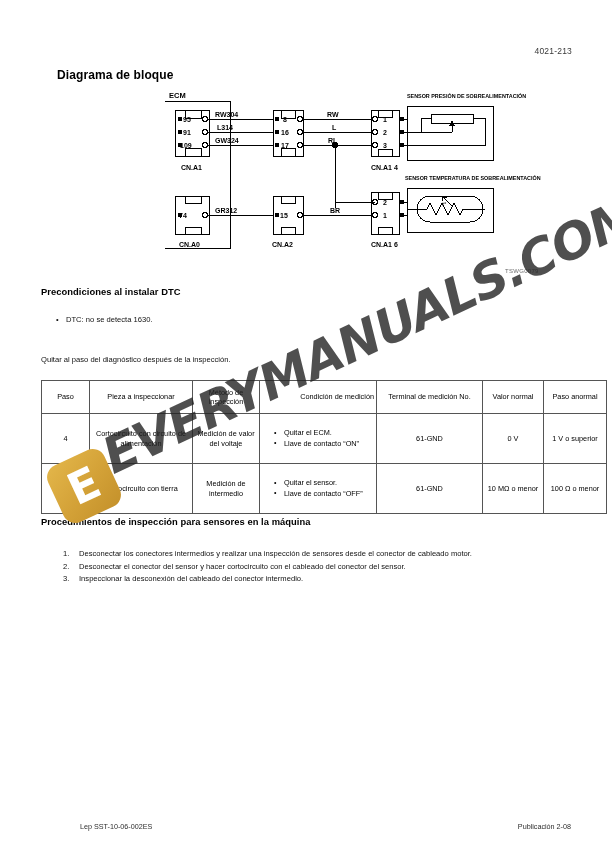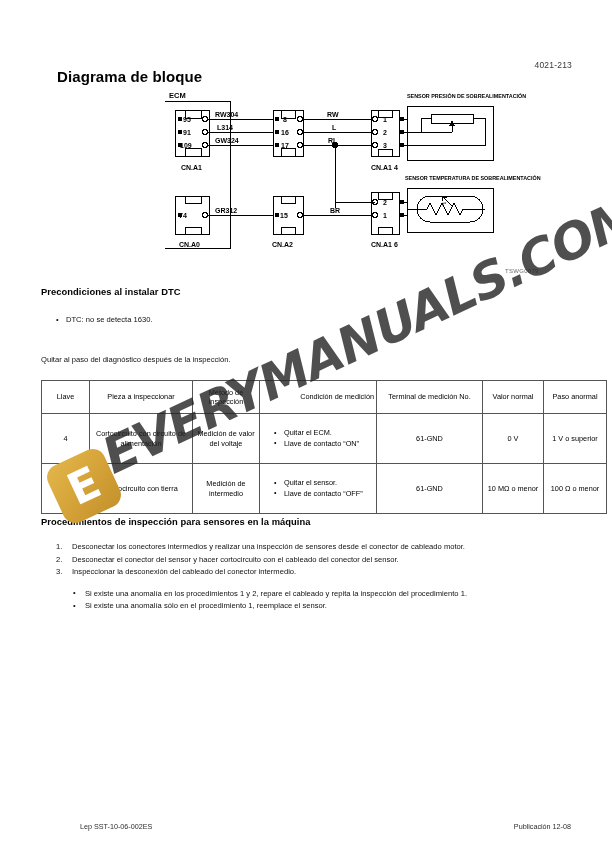--- a/index.html
+++ b/index.html
@@ -8,26 +8,26 @@
     background:#ffffff;
     font-family:"Liberation Sans", sans-serif;
     color:#000;
     position:relative;
     overflow:hidden;
   }
   .page{position:absolute;inset:0;}
 
   
   .doc-code{
-    position:absolute;right:40px;top:60px;
+    position:absolute;right:40px;top:46px;
     font-size:8.5px;color:#3a3a3a;letter-spacing:.2px;
   }
   .h-bloque{
     position:absolute;left:41px;top:68px;
-    font-size:15px;font-weight:bold;letter-spacing:.1px;padding-left:16px;
+    font-size:12px;font-weight:bold;letter-spacing:.1px;padding-left:16px;
   }
 
   
   .diagram{position:absolute;left:155px;top:88px;width:420px;height:190px;}
   .diagram svg{display:block;}
   .tswg{
     position:absolute;left:505px;top:268px;
     font-size:6px;color:#6b6b6b;letter-spacing:.3px;
   }
 
@@ -41,21 +41,21 @@
     font-size:7.6px;line-height:10.2px;color:#101010;
   }
   ul.bl{margin:12px;padding:0;list-style:none;}
   ul.bl li{
     position:relative;padding-left:13px;
     font-size:7.6px;line-height:11.4px;
   }
   ul.bl li:before{
     content:"\2022";position:absolute;left:3px;top:-0.5px;font-size:7.5px;
   }
-  ol.nl{margin:9px;padding:0;list-style:none;counter-reset:n;}
+  ol.nl{margin:16px;padding:0;list-style:none;counter-reset:n;}
   ol.nl>li{
     position:relative;padding-left:22px;counter-increment:n;
     font-size:7.6px;line-height:12.6px;
   }
   ol.nl>li:before{
     content:counter(n) ".";position:absolute;left:6px;top:0;
     font-size:7.6px;
   }
   ul.sub{margin:0;padding:0;list-style:none;}
   ul.sub li{
@@ -276,21 +276,21 @@
     <ul class="bl">
       <li>DTC: no se detecta 1630.</li>
     </ul>
   </div>
 
   <div class="body-t" style="top:355px;width:528px;">Quitar al paso del diagnóstico después de la inspección.</div>
 
   <table class="tbl">
     <thead>
       <tr>
-        <td class="c-paso">Llave</td>
+        <td class="c-paso">Paso</td>
         <td class="c-pieza">Pieza a inspeccionar</td>
         <td class="c-met">Método de inspección</td>
         <td class="c-cond" style="text-align:right">Condición de medición</td>
         <td class="c-term">Terminal de medición No.</td>
         <td class="c-vn">Valor normal</td>
         <td class="c-va">Paso anormal</td>
       </tr>
     </thead>
     <tbody>
       <tr>
@@ -324,28 +324,24 @@
     </tbody>
   </table>
 
   <div class="sec-h" style="top:516px;">Procedimientos de inspección para sensores en la máquina</div>
   <div class="body-t" style="top:532px;width:530px;">
     <ol class="nl">
       <li>Desconectar los conectores intermedios y realizar una inspección de sensores desde el conector de cableado motor.</li>
       <li>Desconectar el conector del sensor y hacer cortocircuito con el cableado del conector del sensor.</li>
       <li>Inspeccionar la desconexión del cableado del conector intermedio.</li>
     </ol>
-    <ul class="sub" style="margin-left:30px;margin-top:1px;">
-      <li>Si existe una anomalía en los procedimientos 1 y 2, repare el cableado y repita la inspección del procedimiento 1.</li>
-      <li>Si existe una anomalía sólo en el procedimiento 1, reemplace el sensor.</li>
-    </ul>
   </div>
 
   <div class="foot-l">Lep SST-10-06-002ES</div>
-  <div class="foot-r">Publicación 12-08</div>
+  <div class="foot-r">Publicación 2-08</div>
 
   <div class="wm">
     <div class="wm-badge">
       <div class="e">E</div>
     </div>
     <div class="wm-text">EVERYMANUALS.COM</div>
   </div>
 
 </div>
 

